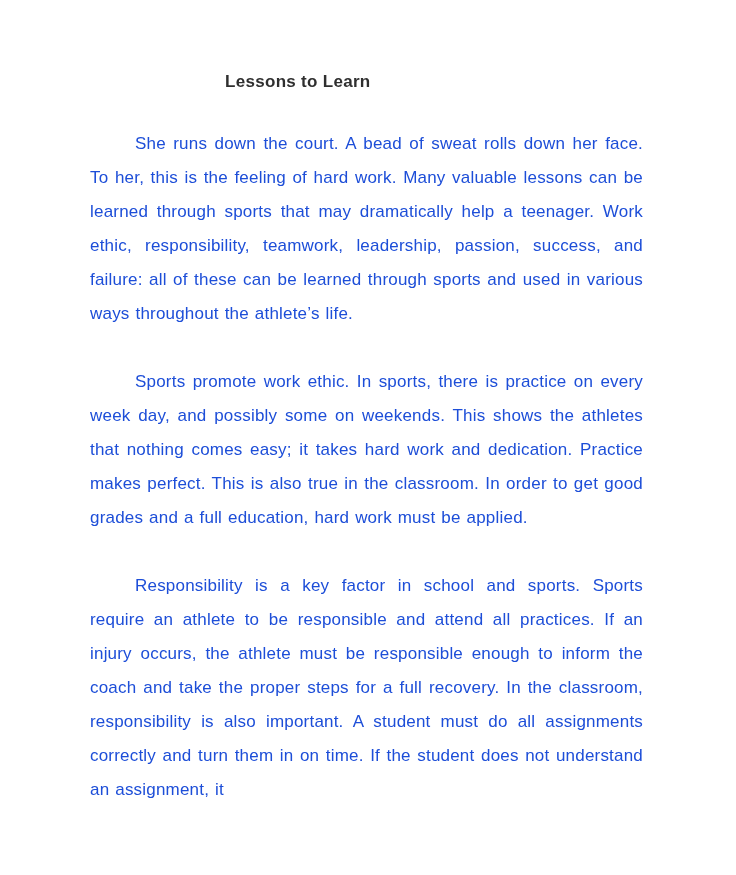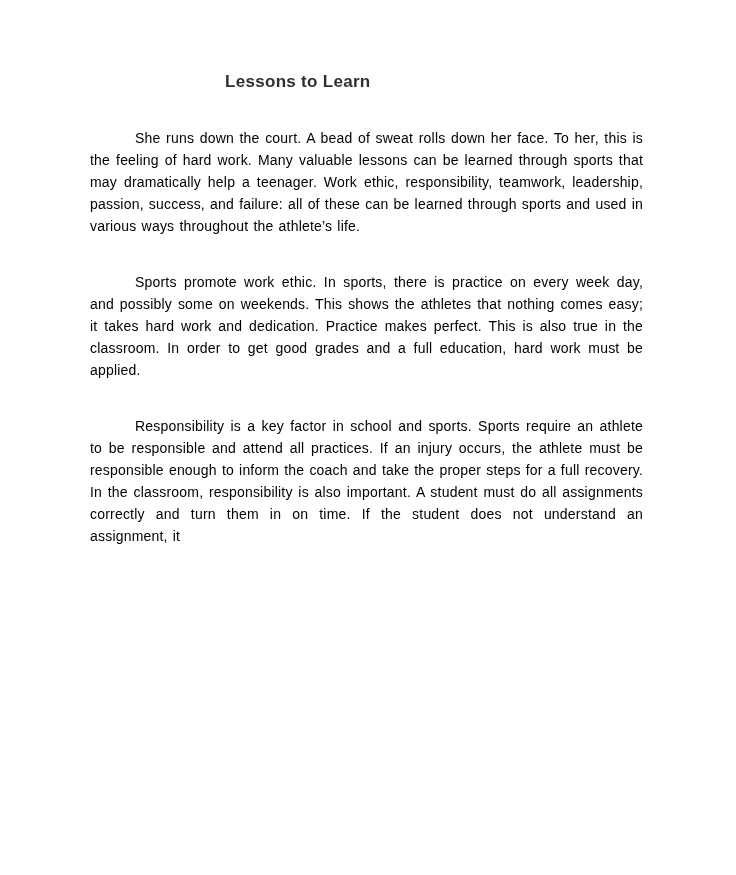--- a/index.html
+++ b/index.html
@@ -26,25 +26,25 @@
   .doc-title {
     font-size: 17px;
     font-weight: bold;
     color: #2f2f2f;
     letter-spacing: 0.3px;
     margin-left: 135px;
     margin-bottom: 28px;
   }
 
   .doc-body p {
-    font-size: 14px;
-    line-height: 22px;
+    font-size: 17px;
+    line-height: 34px;
     text-align: justify;
     text-indent: 45px;
-    color: #000000;
+    color: #1d4ed8;
     letter-spacing: 0.2px;
     word-spacing: 1px;
     margin-top: 34px;
     margin-bottom: 0;
   }
 
   .doc-body p:first-of-type {
     margin-top: 35px;
   }
 </style>

